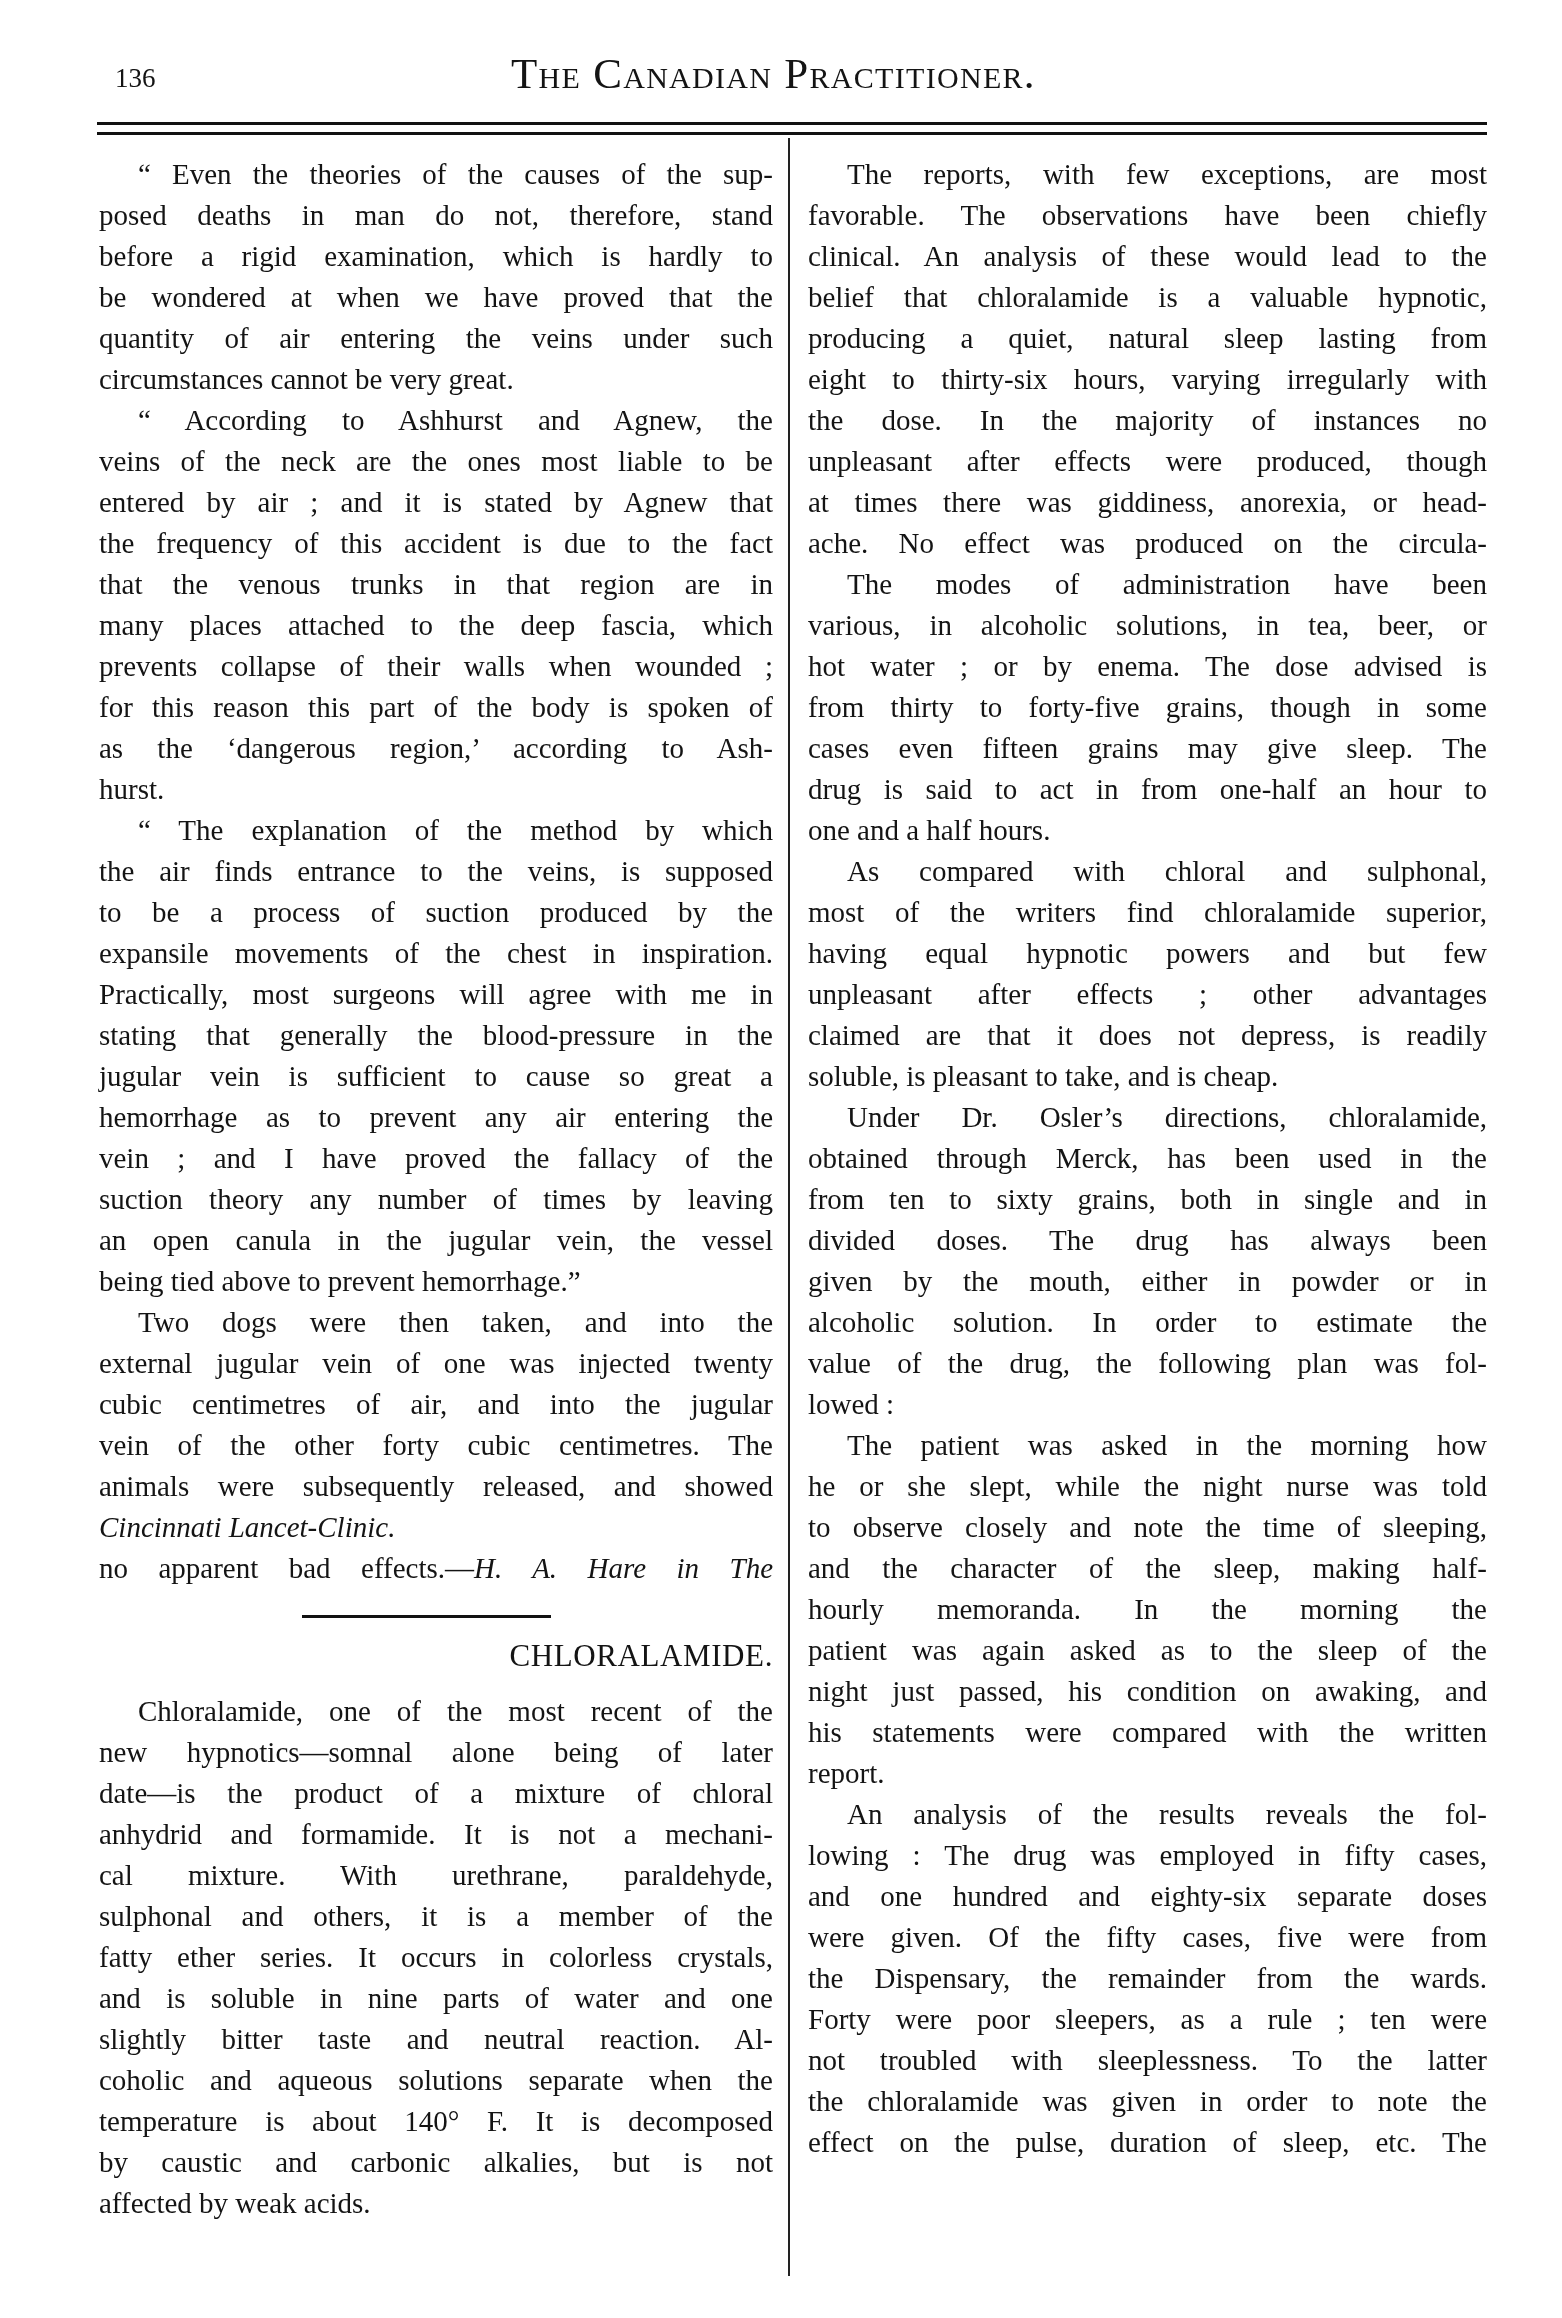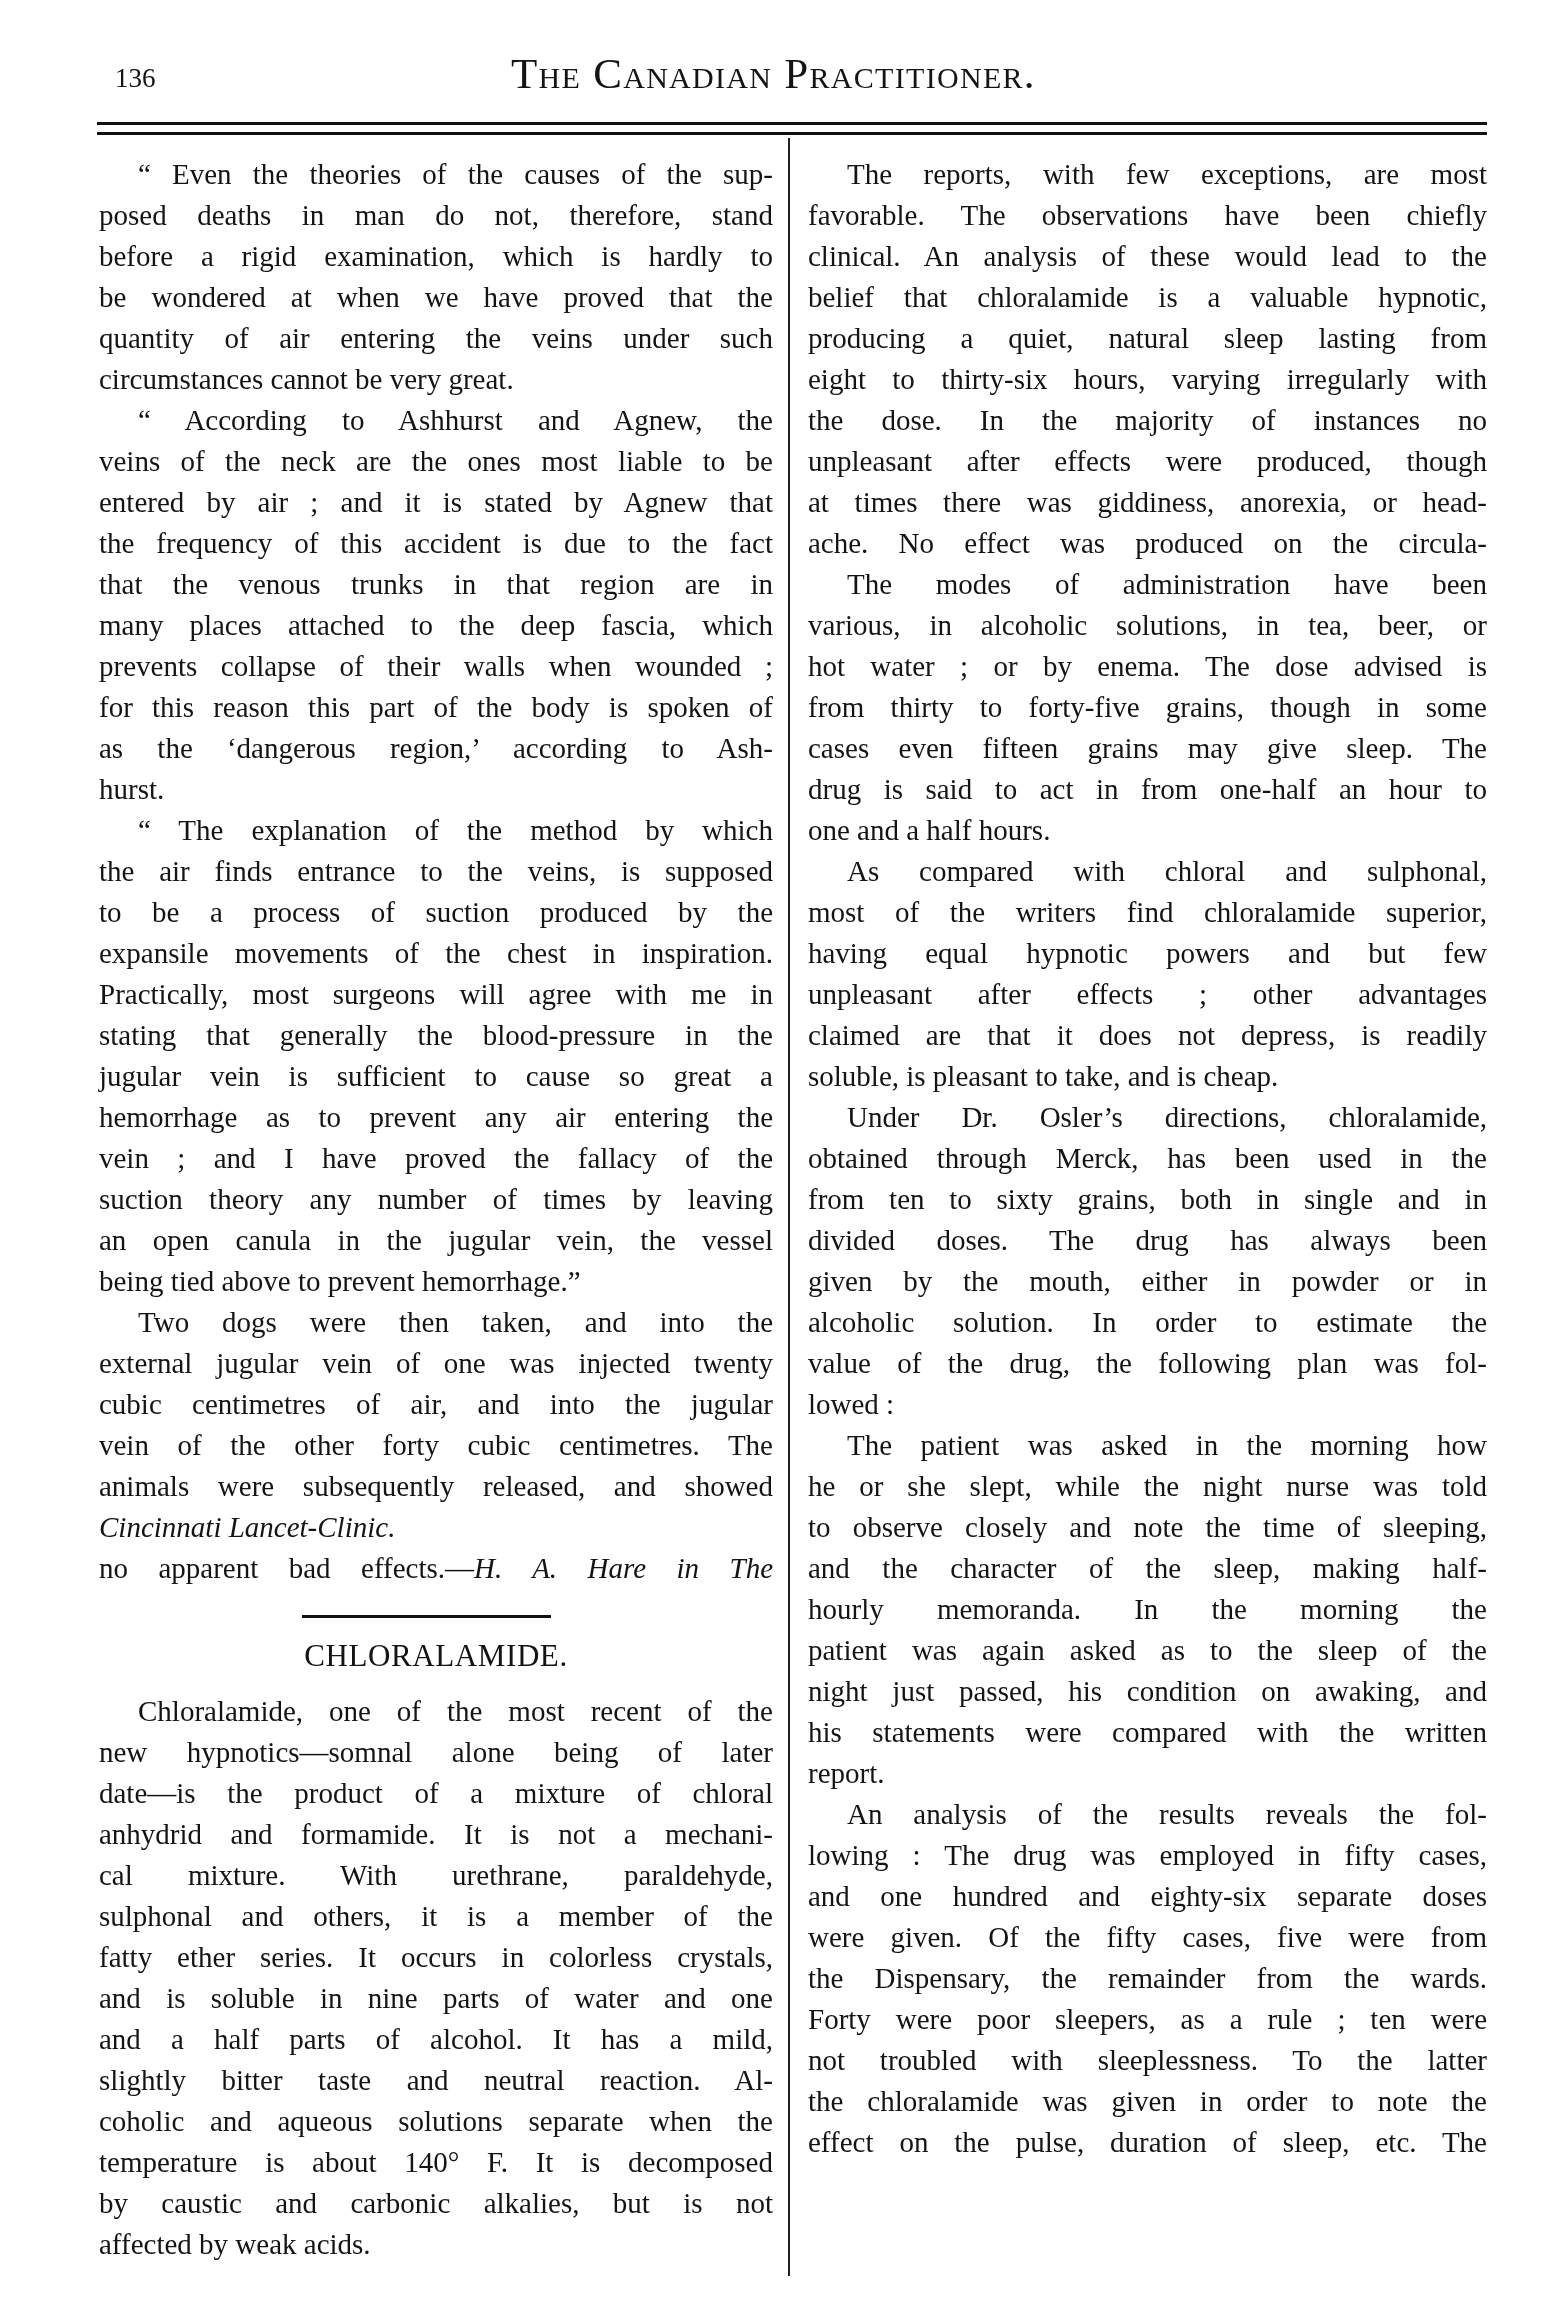--- a/index.html
+++ b/index.html
@@ -14,21 +14,21 @@
   .column-divider { position: absolute; left: 788px; top: 138px; width: 1.9px; height: 2138px; background: #222; }
   .column { position: absolute; top: 154px; }
   .col-left { left: 99px; width: 674px; }
   .col-right { left: 808px; width: 679px; }
   .line { height: 41px; line-height: 41px; font-size: 29px; white-space: nowrap;
           text-align: justify; text-align-last: justify; overflow: visible; }
   .line.last { text-align: right; text-align-last: left; }
   .line.indent { padding-left: 39px; }
   .italic { font-style: italic; }
   .section-rule { height: 2.6px; width: 249px; background: #111; margin: 26px 0 0 203px; }
-  .section-heading { font-size: 31px; line-height: 39px; height: 39px; text-align: center; margin-top: 18px; margin-bottom: 16px; letter-spacing: 0.6px; }
+  .section-heading { font-size: 31px; line-height: 39px; height: 39px; text-align: right; margin-top: 18px; margin-bottom: 16px; letter-spacing: 0.6px; }
 </style>
 </head>
 <body>
 
 <div>
   <div class="page-number">136</div>
   <div class="running-title">The Canadian Practitioner.</div>
   <div class="rule rule-top"></div>
   <div class="rule rule-bottom"></div>
   <div class="column-divider"></div>
@@ -81,21 +81,20 @@
       <div class="section-heading">CHLORALAMIDE.</div>
       <div>
         <div class="line indent">Chloralamide, one of the most recent of the</div>
         <div class="line">new hypnotics—somnal alone being of later</div>
         <div class="line">date—is the product of a mixture of chloral</div>
         <div class="line">anhydrid and formamide. It is not a mechani-</div>
         <div class="line">cal mixture. With urethrane, paraldehyde,</div>
         <div class="line">sulphonal and others, it is a member of the</div>
         <div class="line">fatty ether series. It occurs in colorless crystals,</div>
         <div class="line">and is soluble in nine parts of water and one</div>
-        <div class="line">and a half parts of alcohol. It has a mild,</div>
         <div class="line">slightly bitter taste and neutral reaction. Al-</div>
         <div class="line">coholic and aqueous solutions separate when the</div>
         <div class="line">temperature is about 140° F. It is decomposed</div>
         <div class="line">by caustic and carbonic alkalies, but is not</div>
         <div class="line last">affected by weak acids.</div>
       </div>
     </div>
   <div class="column col-right" id="right-col">
       <div>
         <div class="line indent">The reports, with few exceptions, are most</div>

